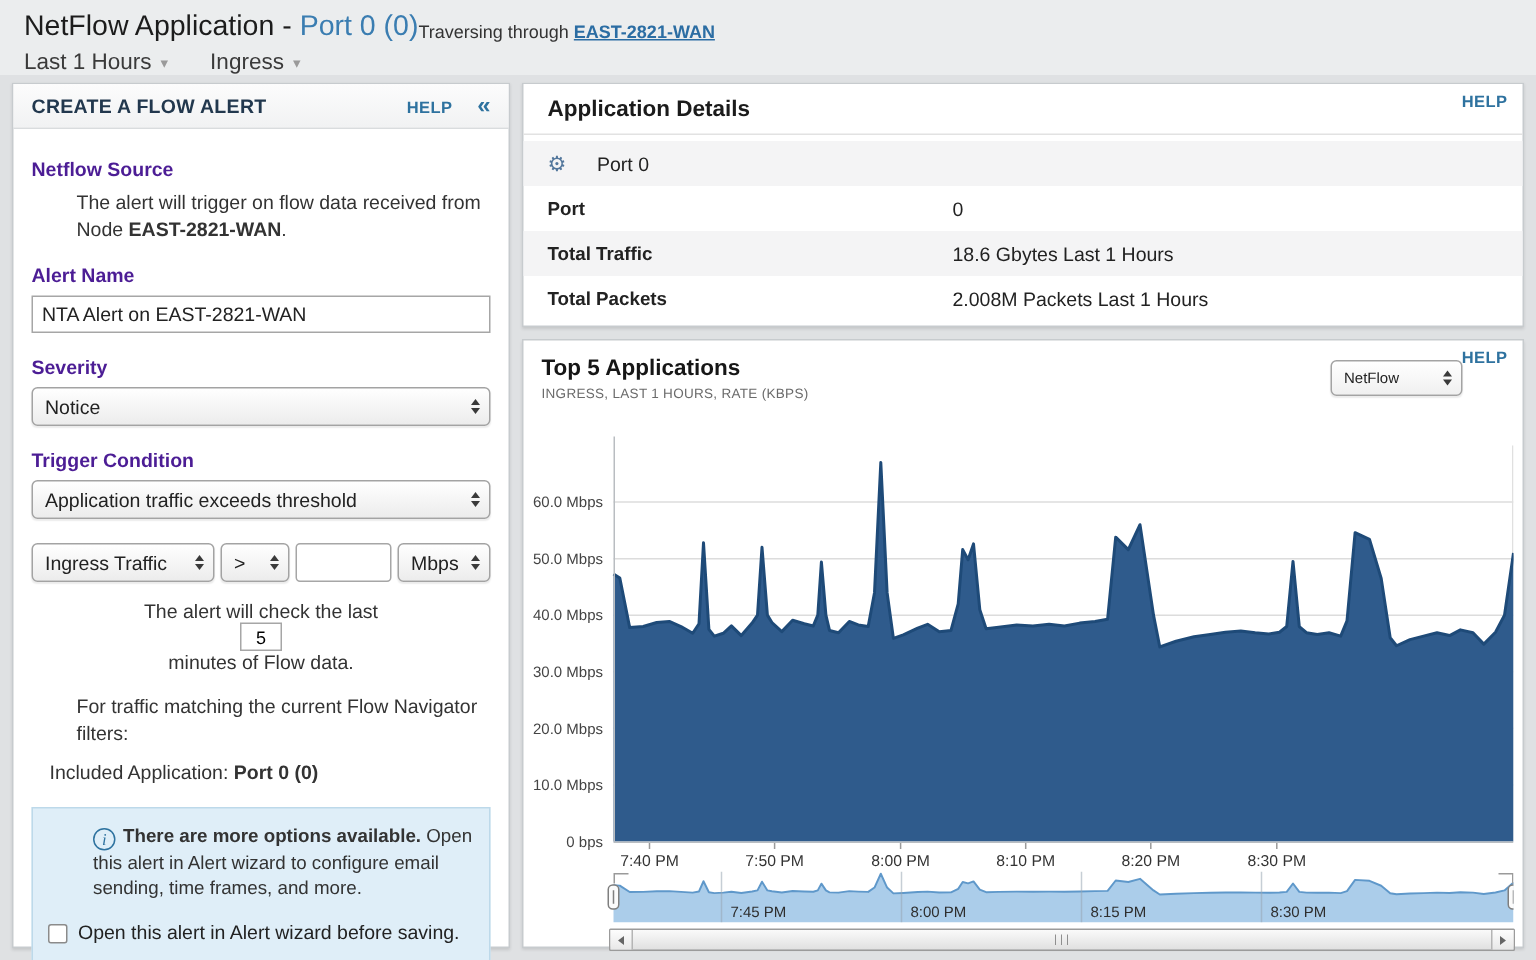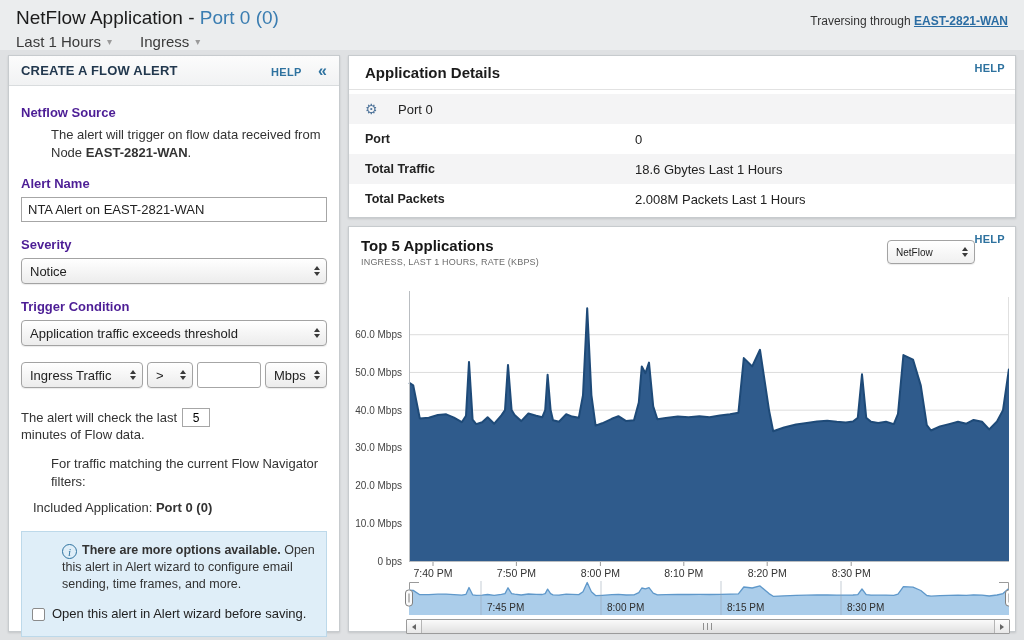--- a/index.html
+++ b/index.html
@@ -3,21 +3,21 @@
 <meta charset="utf-8">
 <style>
   * { box-sizing: border-box; margin: 0; padding: 0; }
   html,body { width:1024px; height:640px; }
   body { font-family:"Liberation Sans", sans-serif; background:#dfe1e3; overflow:hidden; }
   a { cursor:pointer; }
 
   .page { position:relative; width:1024px; height:640px; background:#dfe1e3; overflow:hidden; }
 
   
-  .top-header { position:absolute; top:0; left:0; right:0; height:50px; background:#ebedee; padding:7px 16px 0; display:flex; justify-content:space-between; }
+  .top-header { position:absolute; top:0; left:0; right:0; height:50px; background:#ebedee; padding:7px 16px 0; display:flex; }
   .ph-title { font-size:19px; color:#1c1c1c; }
   .ph-title a { color:#3a7db1; text-decoration:none; }
   .ph-sub { font-size:15px; color:#3a3a3a; margin-top:4px; display:flex; gap:28px; }
   .ph-dd { display:inline-flex; align-items:center; gap:6px; cursor:pointer; }
   .tri { color:#9a9a9a; font-size:10px; }
   .ph-right { font-size:12px; color:#333; padding-top:7px; white-space:nowrap; }
   .ph-right a { color:#2b6da3; font-weight:bold; }
 
   
   .panel { position:absolute; background:#fff; border:1px solid #c7cbce; box-shadow:0 1px 2px rgba(0,0,0,.12); }
@@ -38,21 +38,21 @@
   .select { height:26px; display:flex; align-items:center; justify-content:space-between; border:1px solid #a3a3a3; border-radius:4px; background:linear-gradient(#fff,#ececec); padding:0 6px 0 8px; font-size:13px; color:#222; cursor:pointer; box-shadow:0 1px 1px rgba(0,0,0,.08); white-space:nowrap; overflow:hidden; }
   .caret { display:inline-flex; flex-direction:column; gap:2px; margin-left:8px; flex:0 0 auto; }
   .caret i { width:0; height:0; border-left:3.5px solid transparent; border-right:3.5px solid transparent; }
   .caret .up { border-bottom:4px solid #3a3a3a; }
   .caret .dn { border-top:4px solid #3a3a3a; }
   .cond-row { display:flex; gap:4px; margin-top:16px; }
   .sel-metric { width:122px; }
   .sel-op { width:46px; }
   .inp-threshold { flex:1; min-width:0; height:26px; border:1px solid #a6a6a6; border-radius:3px; padding:0 5px; font-size:13px; }
   .sel-unit { width:62px; }
-  .check-line { margin-top:20px; font-size:13px; color:#333; display:flex; align-items:center; flex-wrap:wrap; }
+  .check-line { margin-top:12px; font-size:13px; color:#333; display:flex; align-items:center; flex-wrap:wrap;flex-direction:column; }
   .inline-input { width:28px; height:19px; border:1px solid #a6a6a6; font-size:12px; text-align:center; margin:0 5px; }
   .filters-line { margin-top:13px; }
   .included-line { margin-top:9px; margin-left:12px; }
   .info-box { margin-top:14px; background:#dfeef8; border:1px solid #bdd9ea; padding:10px 10px 12px; font-size:12.5px; color:#222; line-height:1.45; }
   .info-icon { display:inline-block; width:15px; height:15px; border:1px solid #2e729f; border-radius:50%; color:#2e729f; text-align:center; line-height:14px; font-size:11px; font-style:italic; font-family:"Liberation Serif", serif; margin-right:5px; vertical-align:-2px; background:#fff0; }
   .chk-row { display:flex; align-items:center; gap:7px; margin-top:13px; font-size:13px; cursor:pointer; }
   .chk { width:13px; height:13px; border:1px solid #8b8b8b; background:#fff; border-radius:2px; flex:0 0 auto; }
   .create-btn { margin-top:14px; background:#1c5c80; border:1px solid #14486a; color:#fff; font-weight:bold; font-size:12px; padding:8px 15px; letter-spacing:.2px; cursor:pointer; }
 
   

